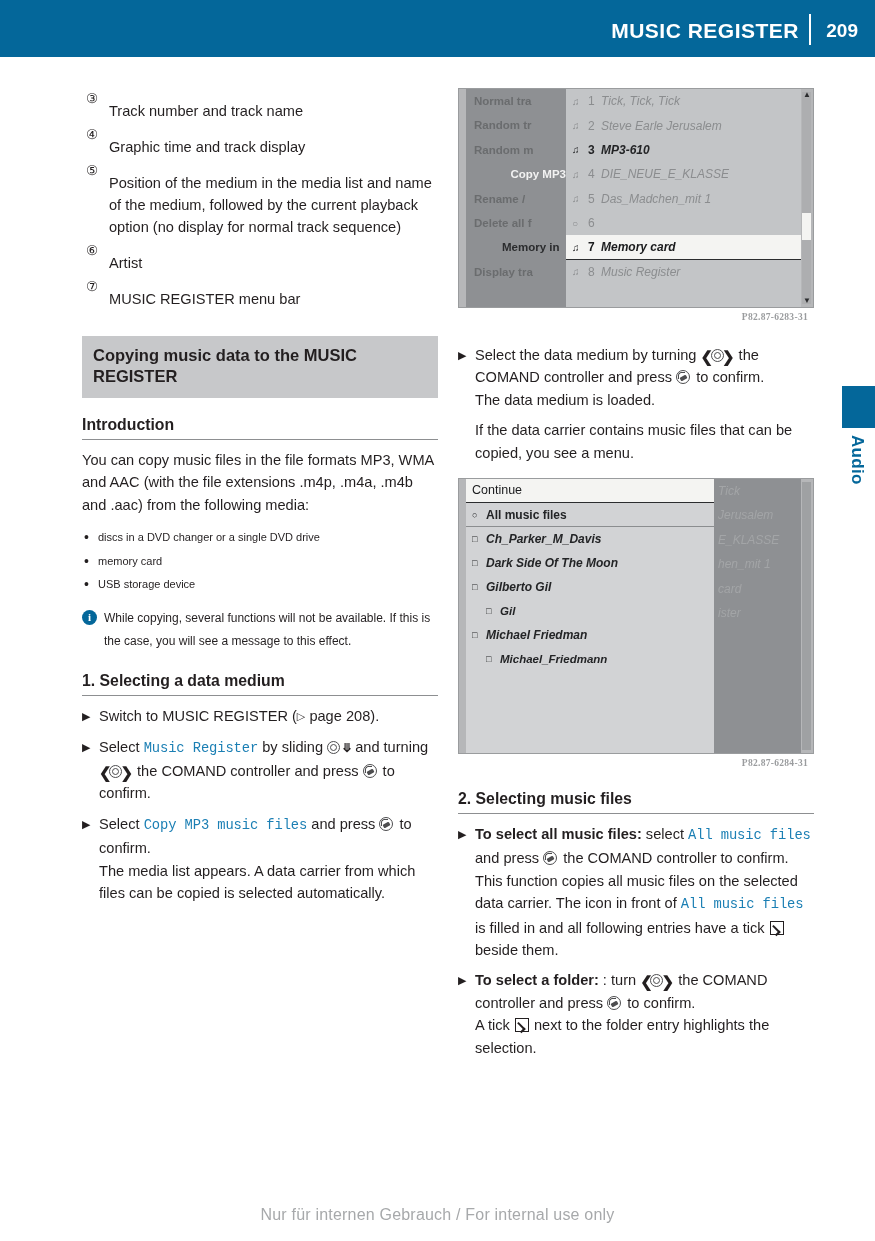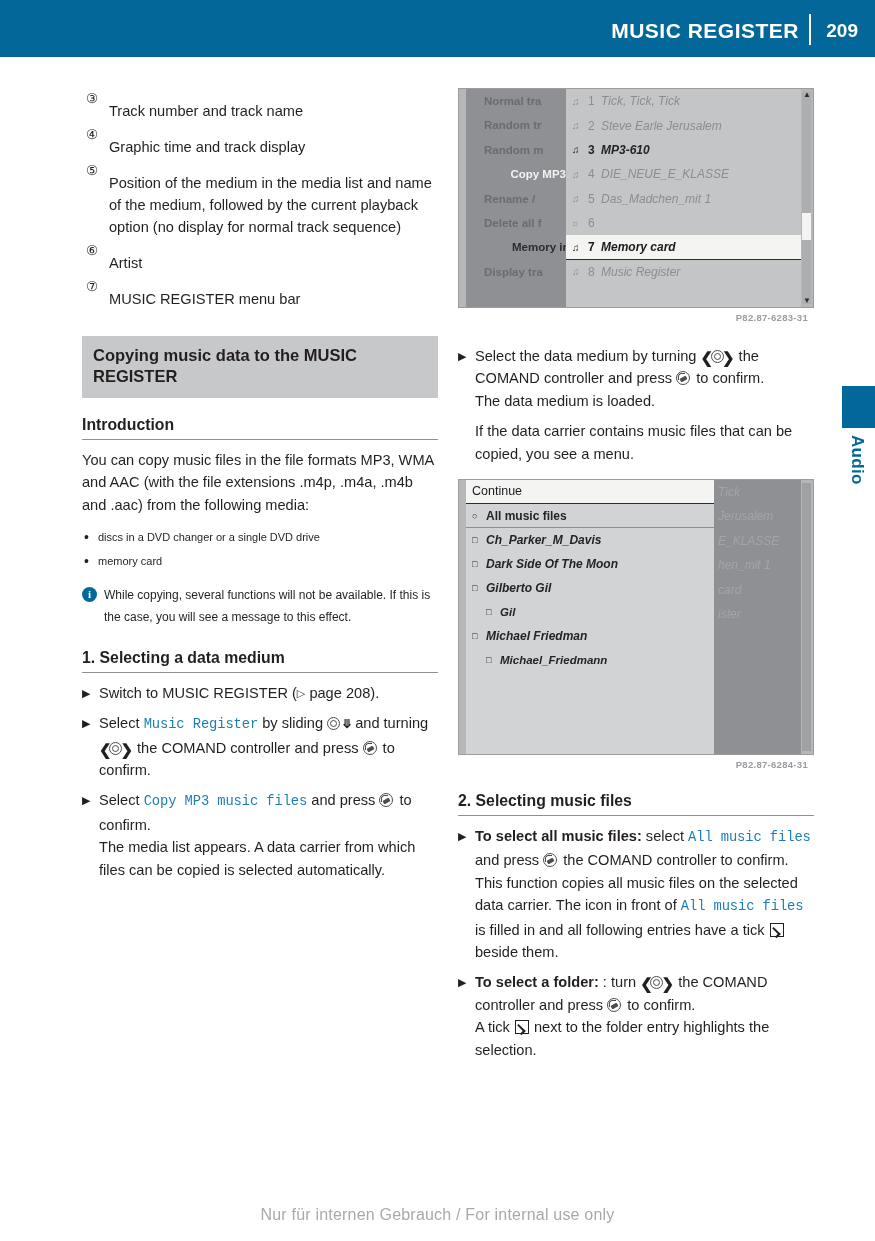--- a/index.html
+++ b/index.html
@@ -331,38 +331,38 @@
   .shot-2 { height: 276px; margin-bottom: 4px; }
 
   .shot-caption {
     text-align: right;
     font-size: 9.5px;
     color: #9a9c9e;
     font-weight: bold;
     letter-spacing: 0.3px;
     padding-right: 6px;
     margin-bottom: 22px;
+    font-family: Liberation Serif, serif;
   }
 
   
   .s1-left {
     position: absolute;
     left: 7px; top: 0;
     width: 100px; height: 100%;
     background: #8e9093;
   }
   .s1-left .mi {
     font-size: 11.5px;
     font-weight: bold;
     color: #6a6c6e;
     padding: 0 0 0 8px;
     line-height: 24.4px;
     white-space: nowrap;
     overflow: hidden;
-    margin-left: 10px;
   }
   .s1-left .mi.on { color: #f2f2f2; text-align: right; }
   .s1-left .mi.dk { color: #2b2c2e; padding-left: 36px; }
 
   .s1-right {
     position: absolute;
     left: 107px; top: 0; right: 12px; bottom: 0;
     background: #c3c5c7;
   }
   .s1-right .tr {
@@ -524,20 +524,21 @@
 
   <div class="band-head">Copying music data to the MUSIC REGISTER</div>
 
   <div class="sub-head">Introduction</div>
 
   <p class="body">You can copy music files in the file formats MP3, WMA and AAC (with the file extensions .m4p, .m4a, .m4b and .aac) from the following media:</p>
 
   <ul class="bullets">
     <li>discs in a DVD changer or a single DVD drive</li>
     <li>memory card</li>
+    <li>USB storage device</li>
   </ul>
 
   <div class="note">
     <div class="note-icon">
         <span class="dot">i</span>
       </div>
     <div class="note-text">While copying, several functions will not be available. If this is the case, you will see a message to this effect.</div>
   </div>
 
   <div class="sub-head tight">1. Selecting a data medium</div>

